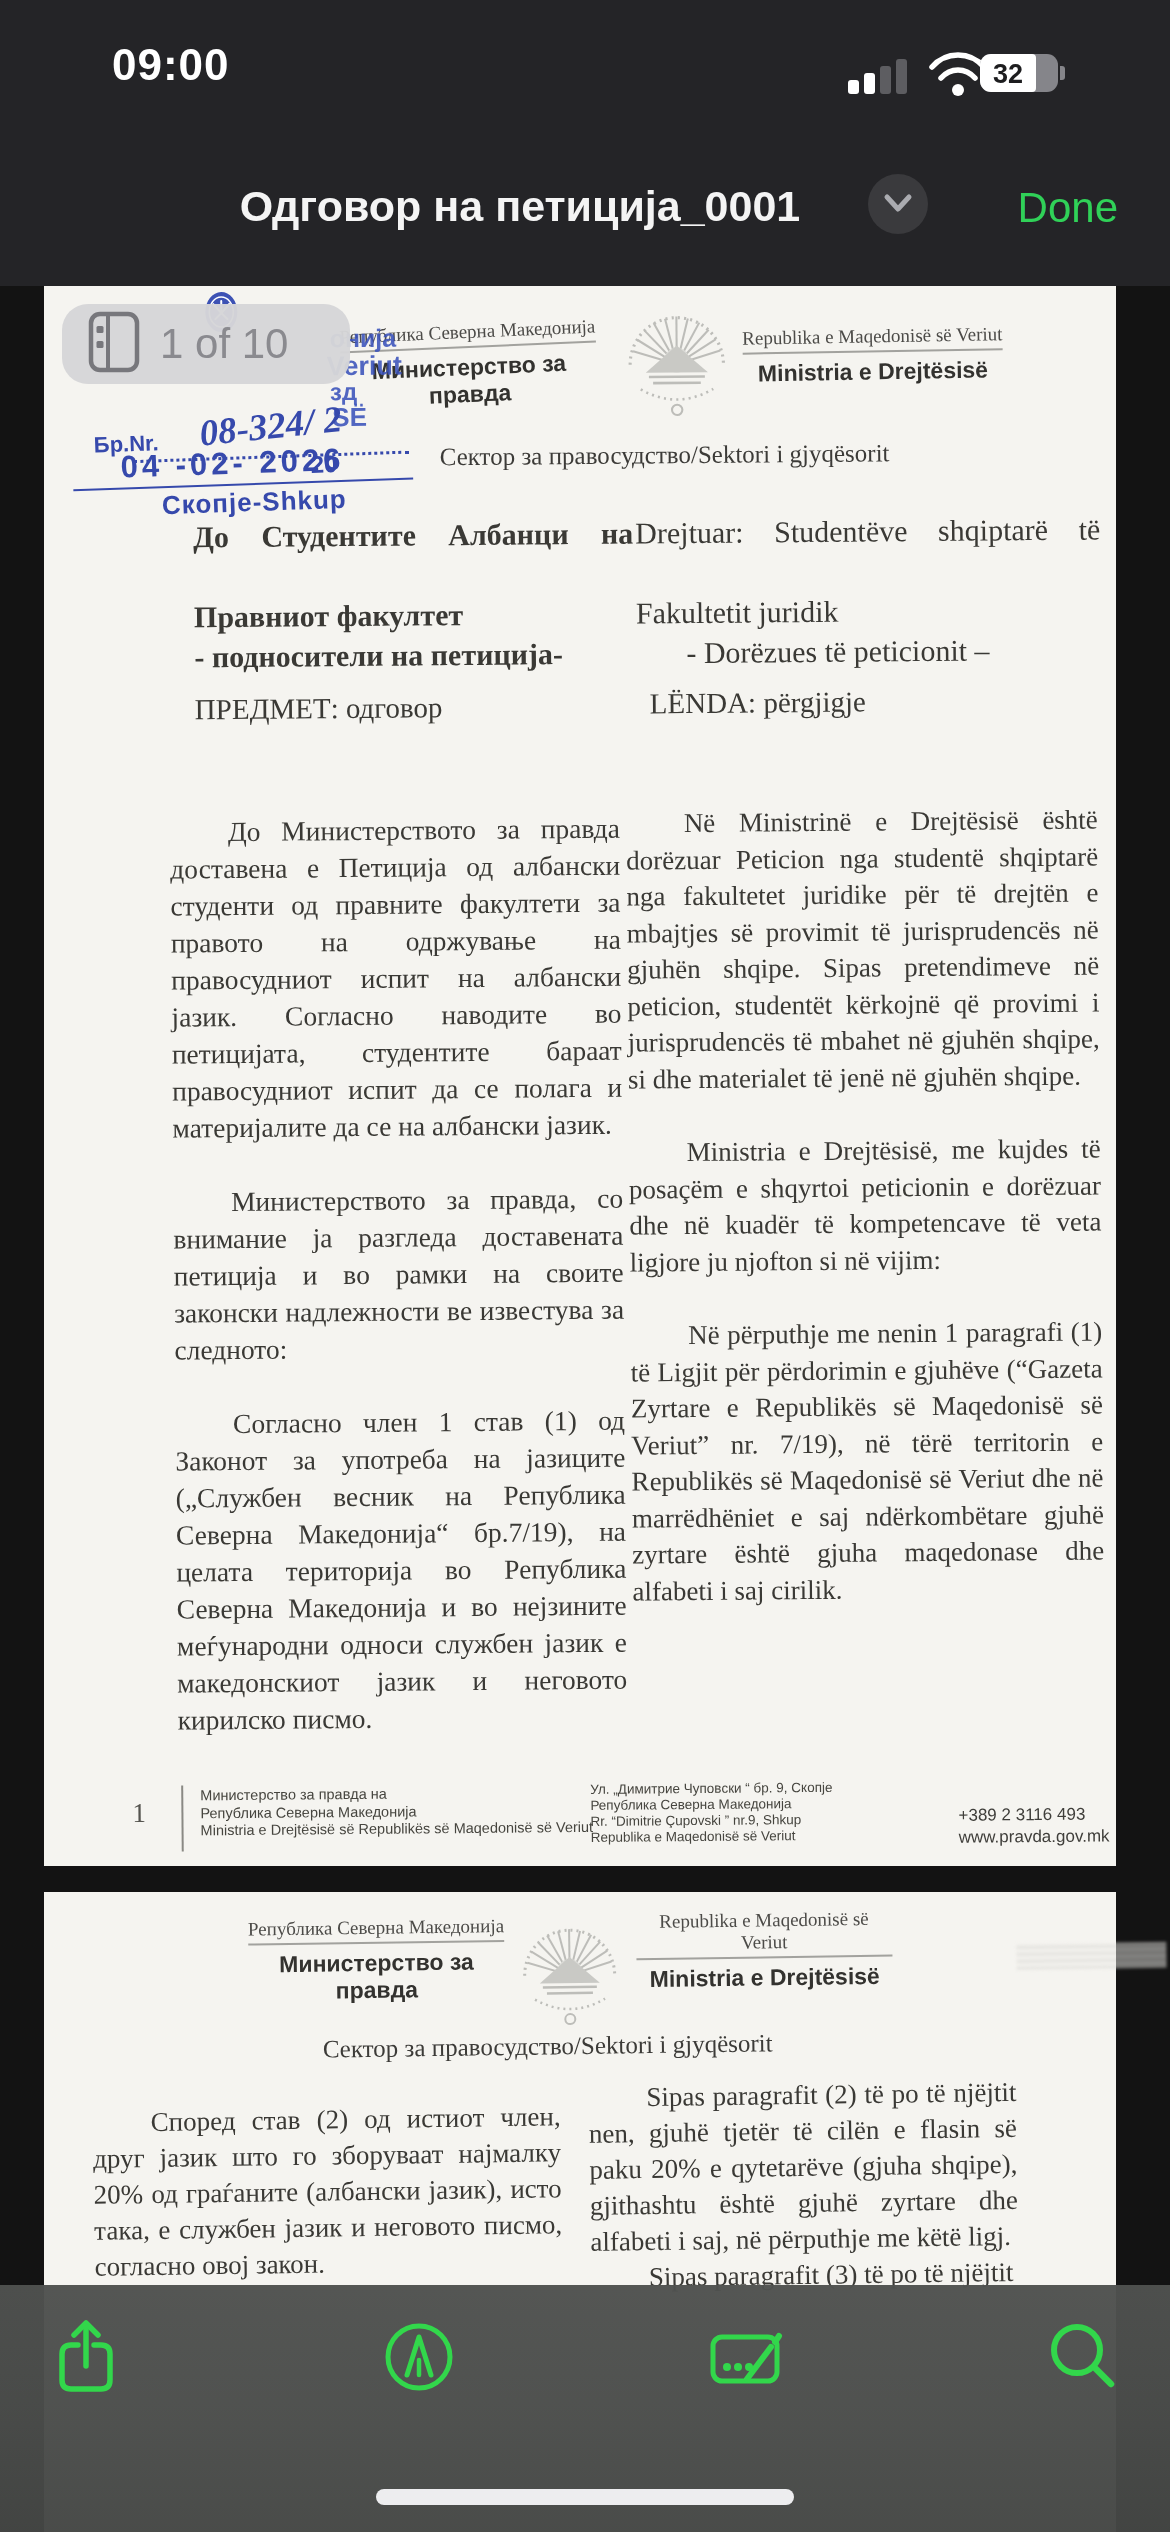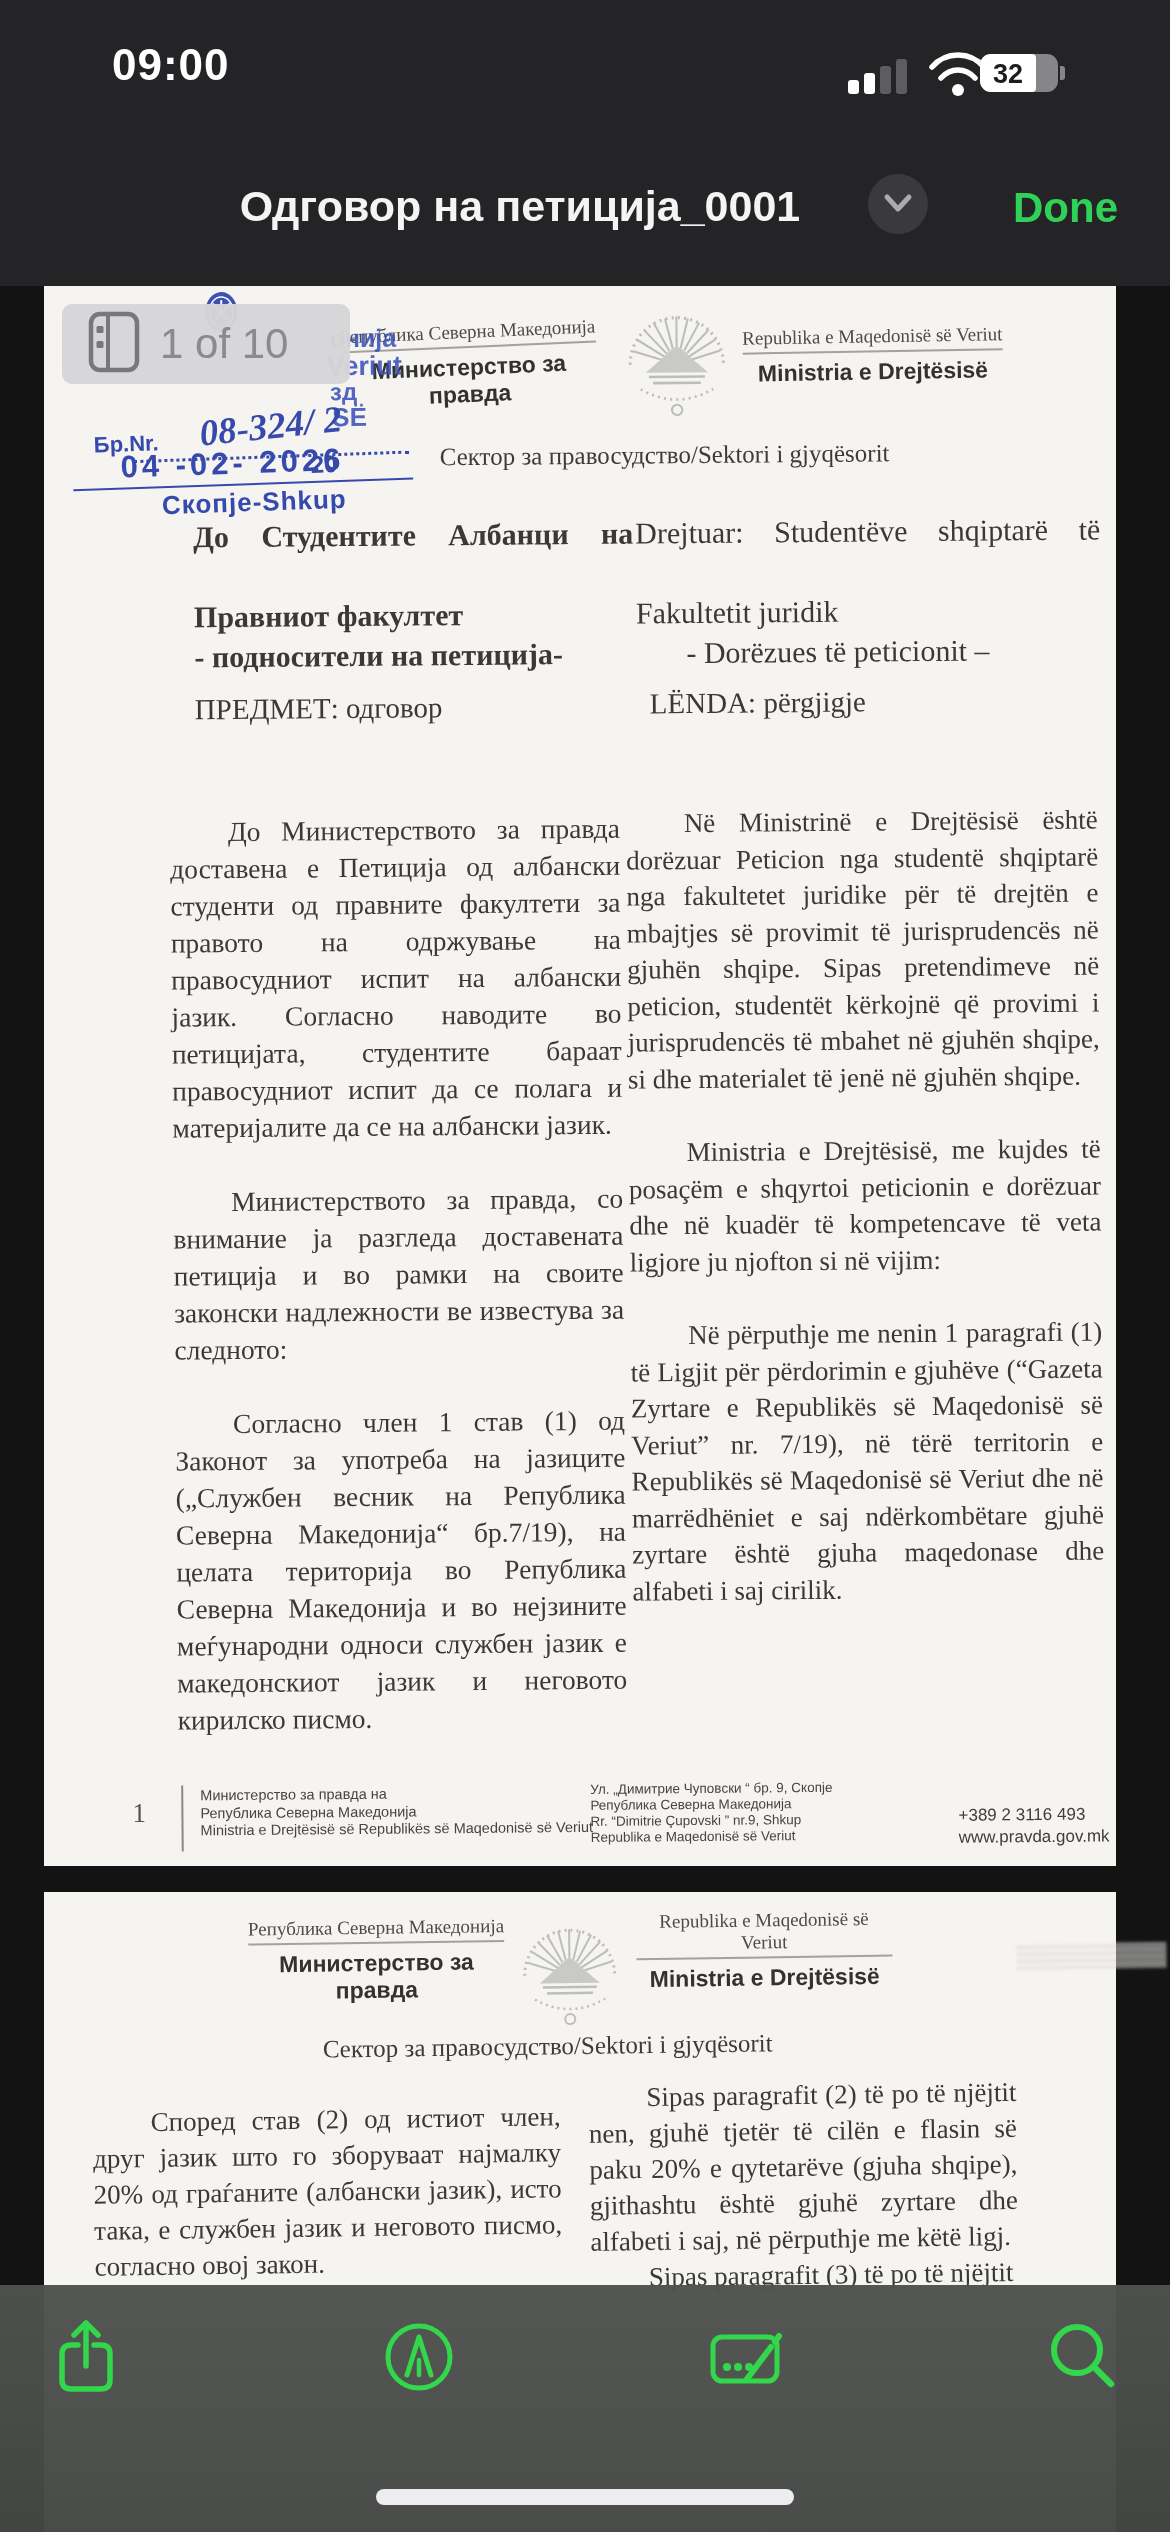--- a/index.html
+++ b/index.html
@@ -19,21 +19,21 @@
   .batt-body{position:absolute;inset:0;background:#85858a;border-radius:11px;}
   .batt-fill{position:absolute;left:0;top:0;bottom:0;width:56px;background:#fff;border-radius:11px 4px 4px 11px;}
   .batt-num{position:absolute;left:0;top:0;width:56px;height:38px;line-height:40px;text-align:center;
             font-size:27px;font-weight:700;color:#1d1d1f;}
   .batt-nub{position:absolute;right:-7px;top:12px;width:5px;height:14px;background:#85858a;border-radius:0 3px 3px 0;}
 
   .nav-title{position:absolute;left:140px;top:182px;width:760px;text-align:center;
              font-size:43px;font-weight:600;color:#f4f4f4;white-space:nowrap;}
   .title-menu{position:absolute;left:868px;top:174px;width:60px;height:60px;border-radius:50%;
               background:#3a3a3d;display:flex;align-items:center;justify-content:center;cursor:pointer;}
-  .done-btn{position:absolute;right:52px;top:184px;font-size:42px;font-weight:700;color:#30d158;cursor:pointer;}
+  .done-btn{position:absolute;right:52px;top:184px;font-size:42px;font-weight:400;color:#30d158;cursor:pointer;}
 
   
   .doc-area{position:absolute;inset:0;z-index:1;}
   .page{position:absolute;left:44px;width:1072px;background:#f5f4f0;}
   .page-1{top:286px;height:1580px;}
   .page-2{top:1892px;height:640px;}
   .scan{position:absolute;inset:0;color:#3a3935;font-family:"Liberation Serif","DejaVu Serif",serif;}
   .page-1 .scan{transform:rotate(-0.5deg);}
   .page-2 .scan{transform:rotate(-0.8deg);}
 
@@ -97,21 +97,21 @@
          font-family:"Liberation Serif",serif;}
   .f-rule{position:absolute;left:131px;top:-2px;width:2px;height:66px;background:#8a8984;}
   .f-org{position:absolute;left:150px;top:0;font-size:14.5px;line-height:17.5px;}
   .f-addr{position:absolute;left:540px;top:-2px;font-size:13.5px;line-height:16px;}
   .f-contact{position:absolute;left:908px;top:24px;font-size:17px;line-height:22px;color:#3f3e3a;}
 
   .ghost{position:absolute;left:976px;top:58px;width:150px;height:26px;opacity:.5;filter:blur(1.5px);
          background:repeating-linear-gradient(0deg,#d7d6d2 0 3px,#efeeea 3px 7px);}
 
   
-  .pill{position:absolute;left:62px;top:304px;width:288px;height:80px;border-radius:10px;
+  .pill{position:absolute;left:62px;top:304px;width:288px;height:80px;border-radius:26px;
         background:rgba(214,214,216,0.97);z-index:5;display:flex;align-items:center;
         gap:20px;padding:0 26px;cursor:pointer;}
   .pill-label{font-size:42px;color:#8a8a8f;font-weight:500;}
 
   
   .toolbar{position:absolute;left:0;top:2285px;width:1170px;height:247px;z-index:8;
            background:linear-gradient(180deg,rgba(79,81,79,.97) 0%,rgba(74,76,74,.97) 55%,rgba(68,70,68,.97) 100%);}
   .tb-icons{position:absolute;left:46px;right:46px;top:34px;display:flex;justify-content:space-between;}
   .tb-btn{width:80px;height:80px;display:flex;align-items:center;justify-content:center;
           color:#32d74b;cursor:pointer;}

